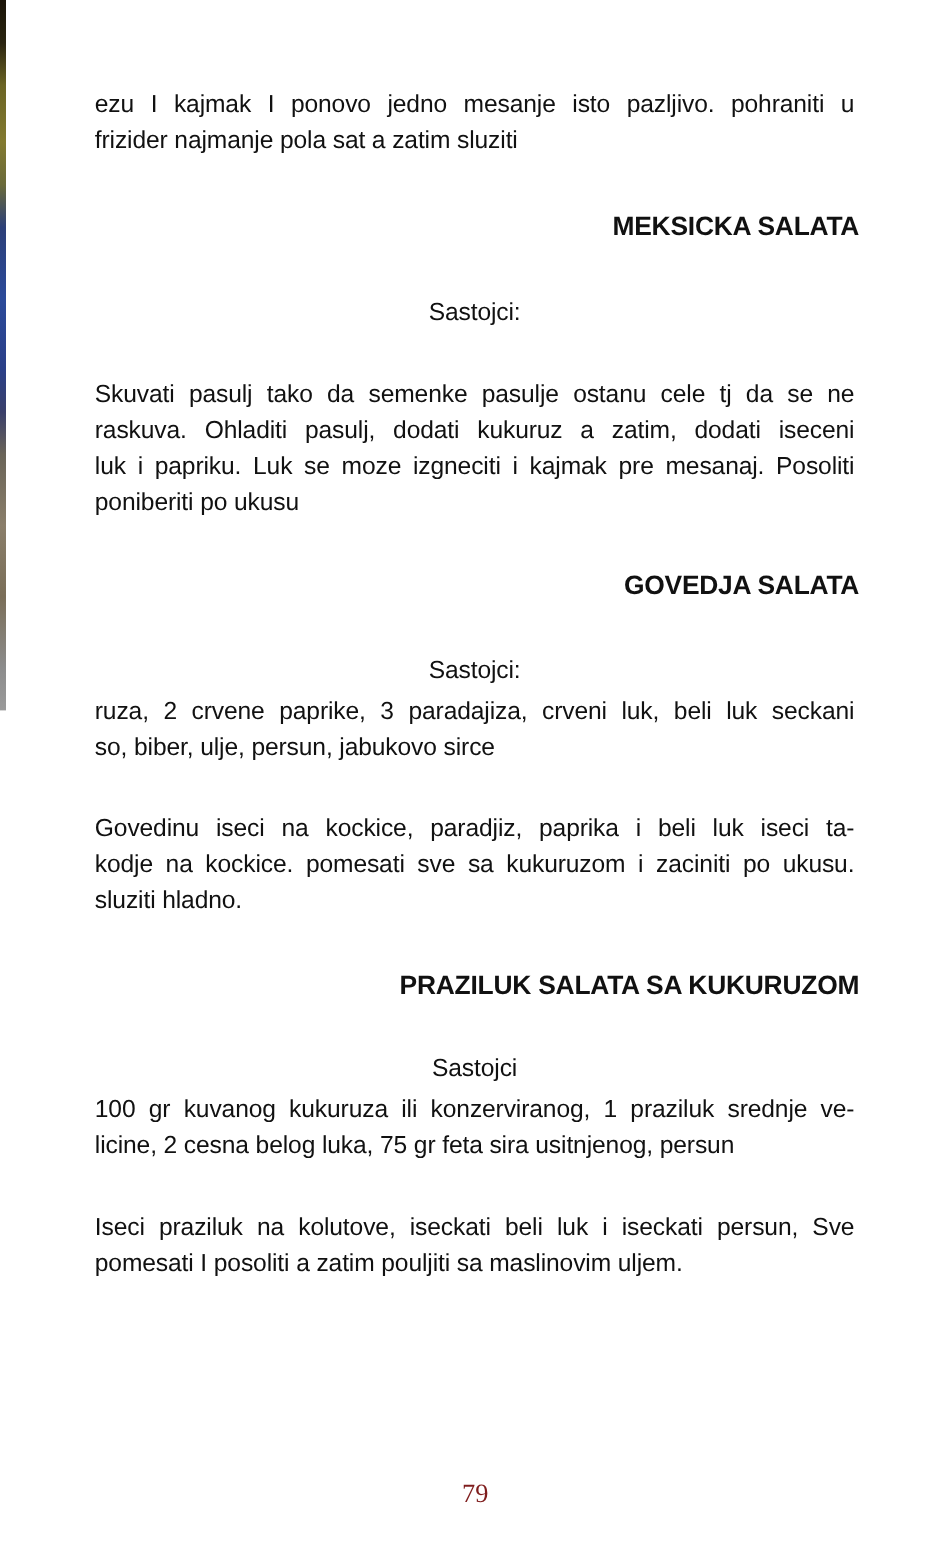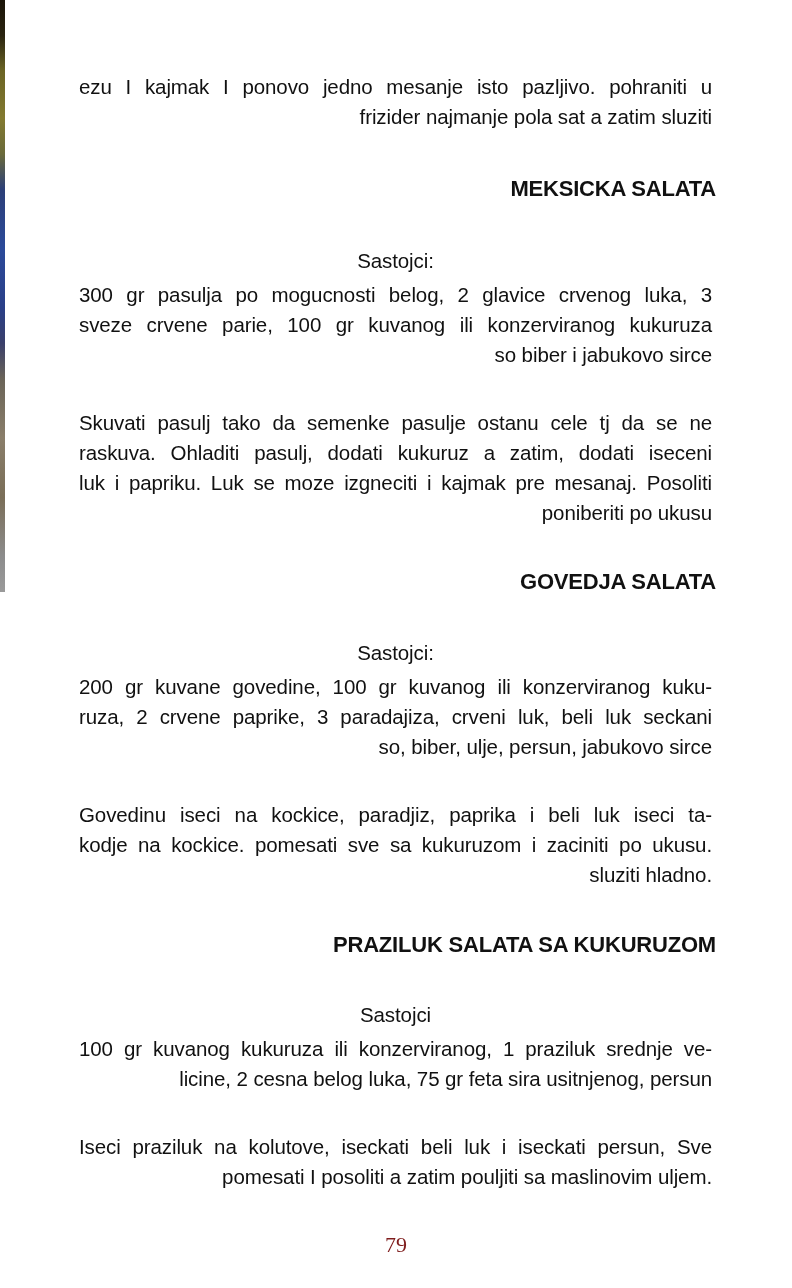--- a/index.html
+++ b/index.html
@@ -58,58 +58,52 @@
       font-size: 22px;
       color: #7f1d1d;
     }
     .just-line {
       display: block;
       text-align: justify;
       text-align-last: justify;
     }
     .last-line {
       display: block;
-      text-align: right;
+      text-align: left;
     }
   </style>
 </head>
 <body>
 
 <div class="edge-strip"></div>
 
 <div class="page">
 
   <p class="para">
     <span class="just-line">ezu I kajmak I ponovo jedno mesanje isto pazljivo. pohraniti u</span>
     <span class="last-line">frizider najmanje pola sat a zatim sluziti</span>
   </p>
 
   <div style="height:38px"></div>
   <h2 class="heading">MEKSICKA SALATA</h2>
   <div style="height:38px"></div>
   <p class="para left">Sastojci:</p>
-  <p class="para">
-    <span class="just-line">300 gr pasulja po mogucnosti belog, 2 glavice crvenog luka, 3</span>
-    <span class="just-line">sveze crvene parie, 100 gr kuvanog ili konzerviranog kukuruza</span>
-    <span class="last-line">so biber i jabukovo sirce</span>
-  </p>
   <div style="height:30px"></div>
   <p class="para">
     <span class="just-line">Skuvati pasulj tako da semenke pasulje ostanu cele tj da se ne</span>
     <span class="just-line">raskuva. Ohladiti pasulj, dodati kukuruz a zatim, dodati iseceni</span>
     <span class="just-line">luk i papriku. Luk se moze izgneciti i kajmak pre mesanaj. Posoliti</span>
     <span class="last-line">poniberiti po ukusu</span>
   </p>
 
   <div style="height:35px"></div>
   <h2 class="heading">GOVEDJA SALATA</h2>
   <div style="height:37px"></div>
   <p class="para left">Sastojci:</p>
   <p class="para">
-    <span class="just-line">200 gr kuvane govedine, 100 gr kuvanog ili konzerviranog kuku-</span>
     <span class="just-line">ruza, 2 crvene paprike, 3 paradajiza, crveni luk, beli luk seckani</span>
     <span class="last-line">so, biber, ulje, persun, jabukovo sirce</span>
   </p>
   <div style="height:30px"></div>
   <p class="para">
     <span class="just-line">Govedinu iseci na kockice, paradjiz,  paprika i beli luk iseci ta-</span>
     <span class="just-line">kodje na kockice. pomesati sve sa kukuruzom i zaciniti po ukusu.</span>
     <span class="last-line">sluziti hladno.</span>
   </p>
 

